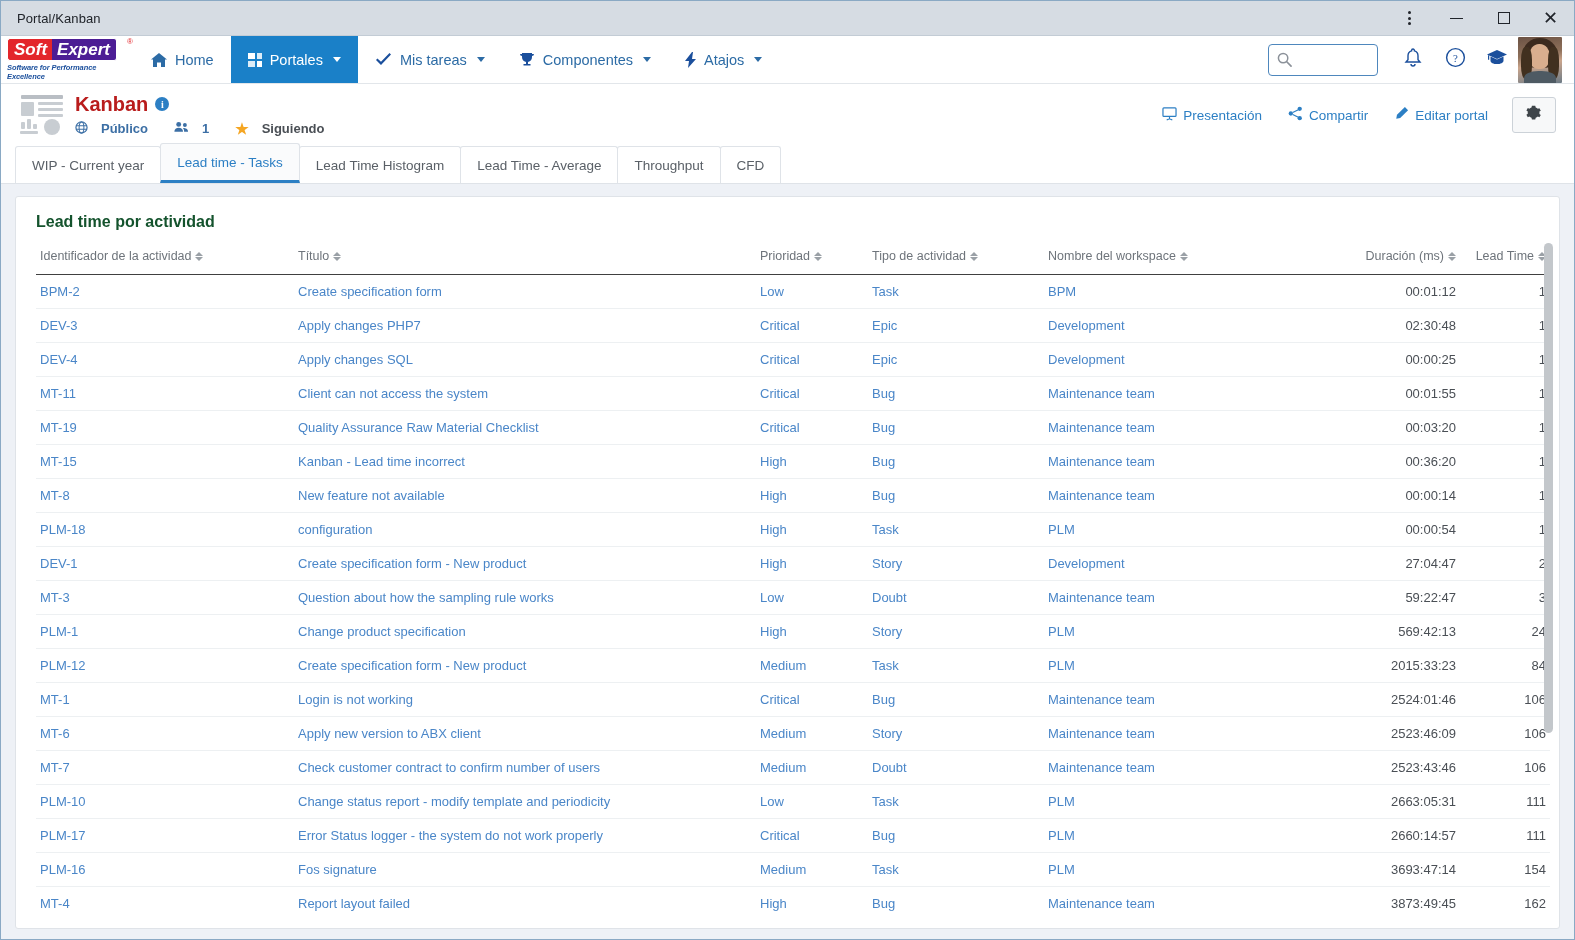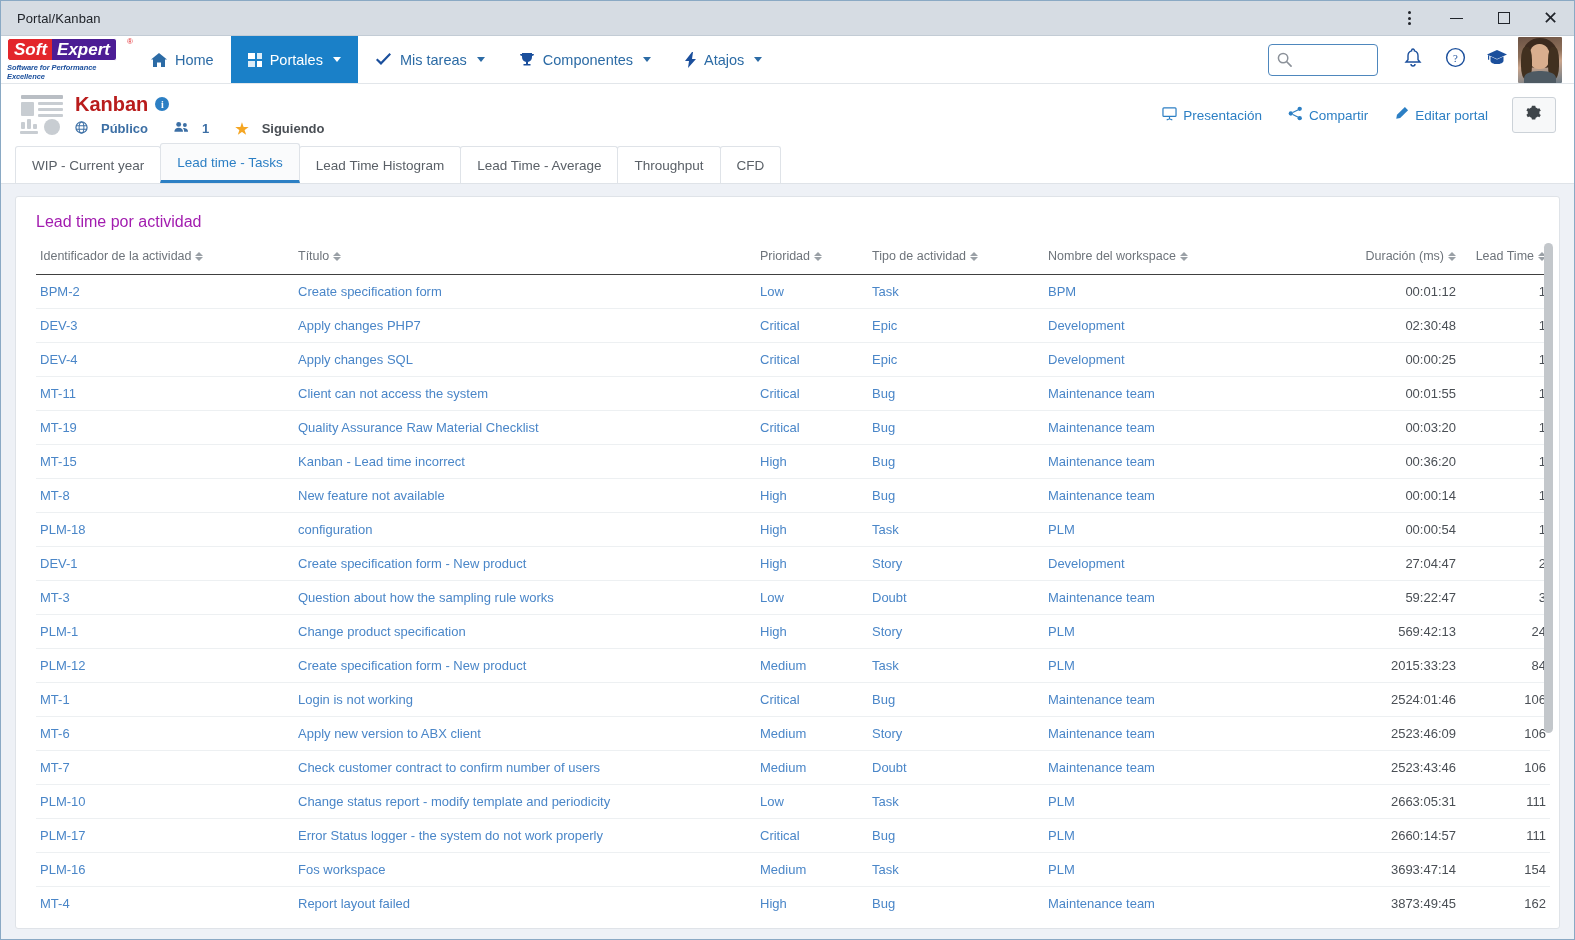--- a/index.html
+++ b/index.html
@@ -195,21 +195,21 @@
   .content {
     flex: 1; background: #eef1f6;
     padding: 12px 14px 10px 14px; overflow: hidden;
   }
   .card {
     background: #ffffff; border: 1px solid #dfe3e8; border-radius: 3px;
     height: 100%; display: flex; flex-direction: column;
     padding: 16px 0 8px 0; position: relative;
   }
   .card-title {
-    font-size: 16px; font-weight: normal; color: #a21caf;
+    font-size: 16px; font-weight: bold; color: #14532d;
     padding: 0 36px 14px 20px;
   }
   .table-wrap { flex: 1; overflow: hidden; position: relative; padding: 0 20px; }
   table { width: 100%; border-collapse: collapse; table-layout: fixed; }
   thead th {
     font-size: 12.5px; font-weight: normal; color: #6e747b;
     text-align: left; padding: 4px 4px 11px 4px;
     border-bottom: 1px solid #404040; white-space: nowrap;
   }
   thead th.num { text-align: right; }
@@ -687,21 +687,21 @@
                 <td><a>PLM-17</a></td>
                 <td><a>Error Status logger - the system do not work properly</a></td>
                 <td><a>Critical</a></td>
                 <td><a>Bug</a></td>
                 <td><a>PLM</a></td>
                 <td class="num">2660:14:57</td>
                 <td class="num">111</td>
               </tr>
               <tr>
                 <td><a>PLM-16</a></td>
-                <td><a>Fos workspace</a></td>
+                <td><a>Fos signature</a></td>
                 <td><a>Medium</a></td>
                 <td><a>Task</a></td>
                 <td><a>PLM</a></td>
                 <td class="num">3693:47:14</td>
                 <td class="num">154</td>
               </tr>
               <tr>
                 <td><a>MT-4</a></td>
                 <td><a>Report layout failed</a></td>
                 <td><a>High</a></td>

